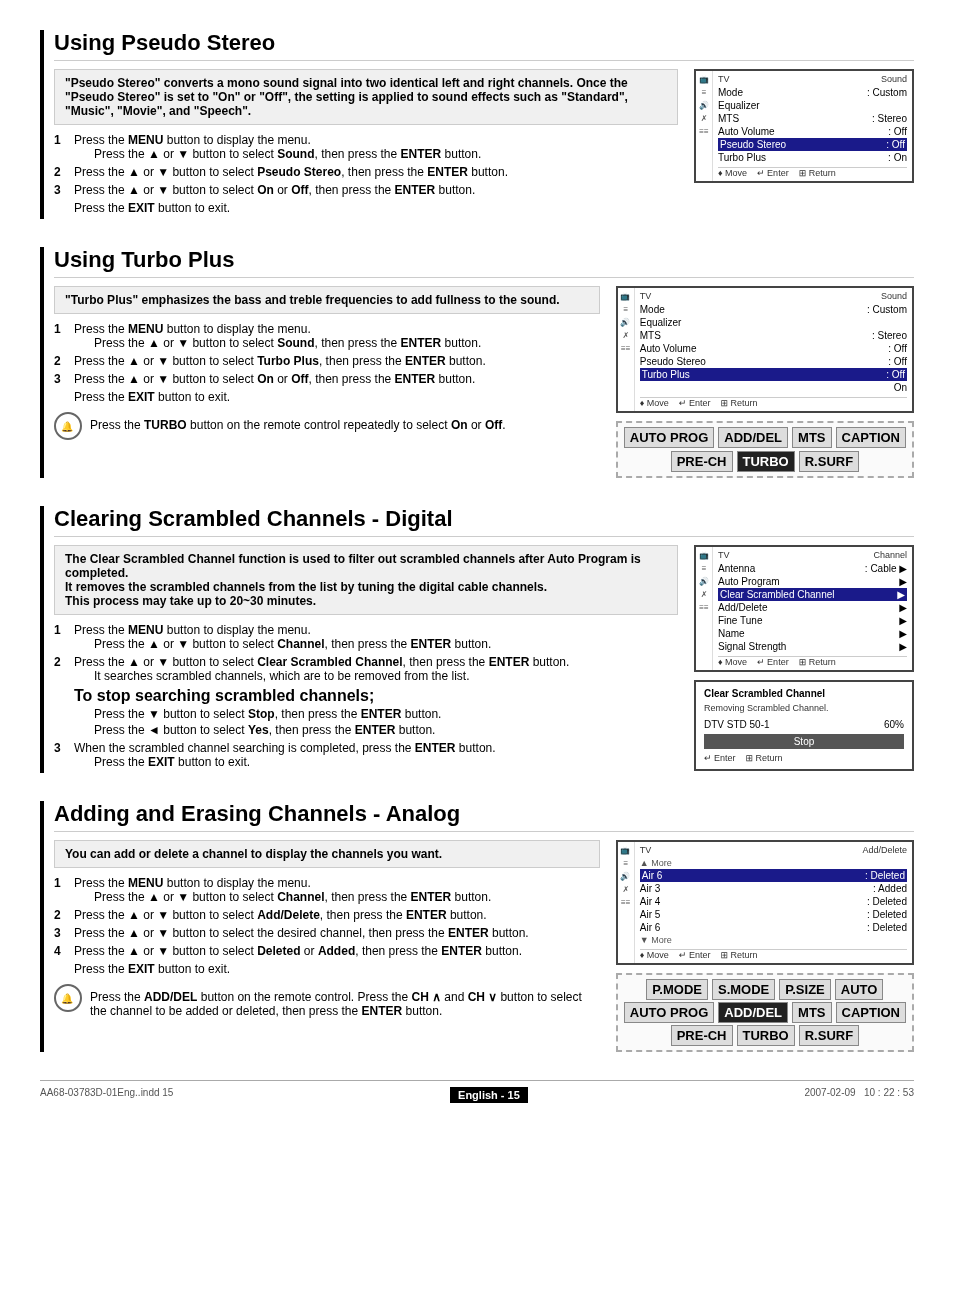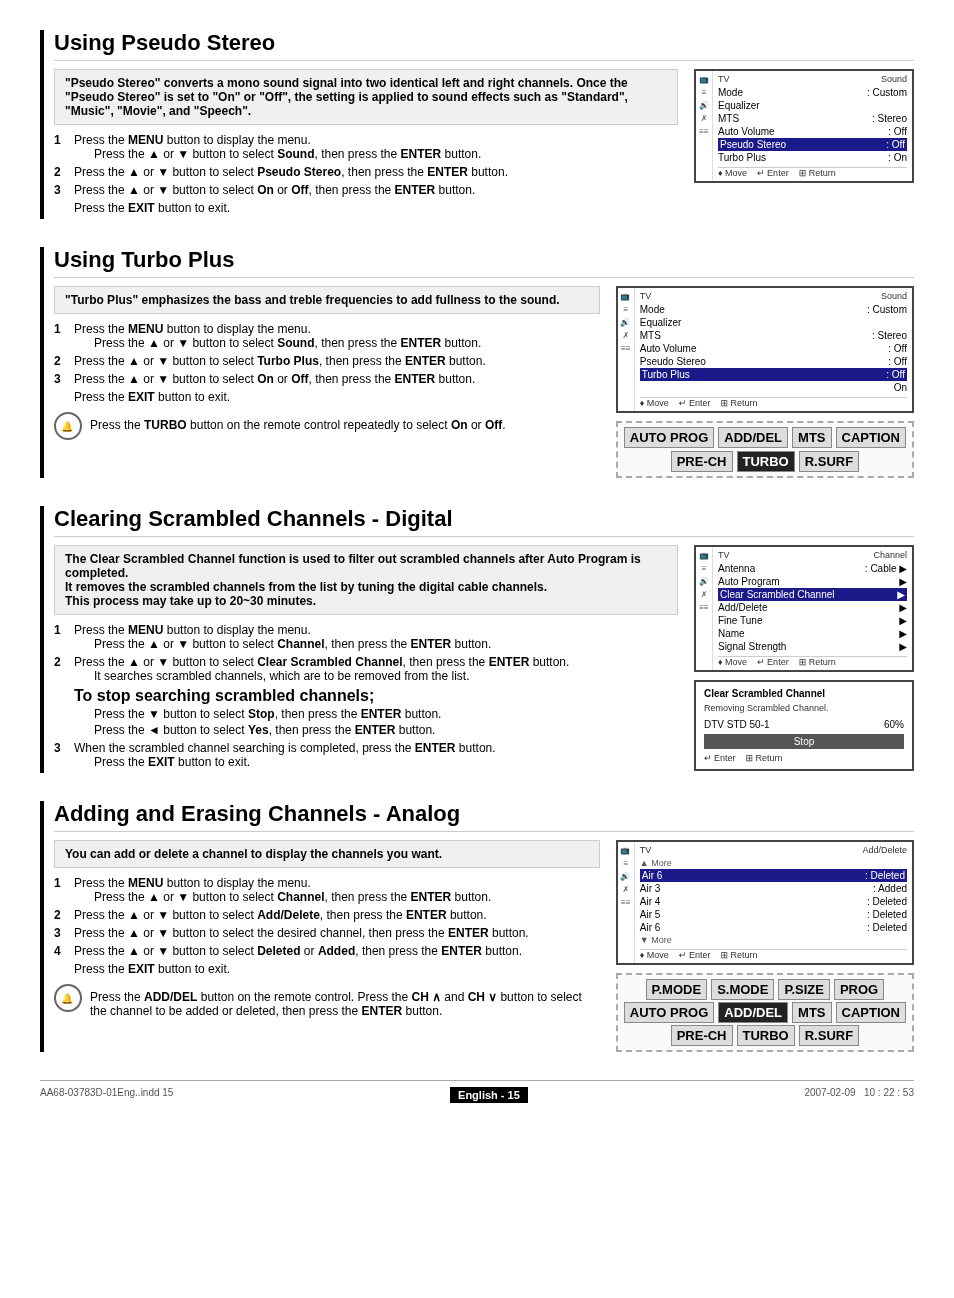--- a/index.html
+++ b/index.html
@@ -576,21 +576,21 @@
               <span>⊞ Return</span>
             </div>
           </div>
         </div>
 
         <div class="remote-strip">
           <div class="remote-strip-btns">
             <span class="remote-btn">P.MODE</span>
             <span class="remote-btn">S.MODE</span>
             <span class="remote-btn">P.SIZE</span>
-            <span class="remote-btn">PROG</span>
+            <span class="remote-btn">AUTO</span>
           </div>
           <div class="remote-strip-btns" style="margin-top:2px;">
             <span class="remote-btn">AUTO PROG</span>
             <span class="remote-btn active">ADD/DEL</span>
             <span class="remote-btn">MTS</span>
             <span class="remote-btn">CAPTION</span>
           </div>
           <div class="remote-strip-btns" style="margin-top:2px;">
             <span class="remote-btn">PRE-CH</span>
             <span class="remote-btn">TURBO</span>

